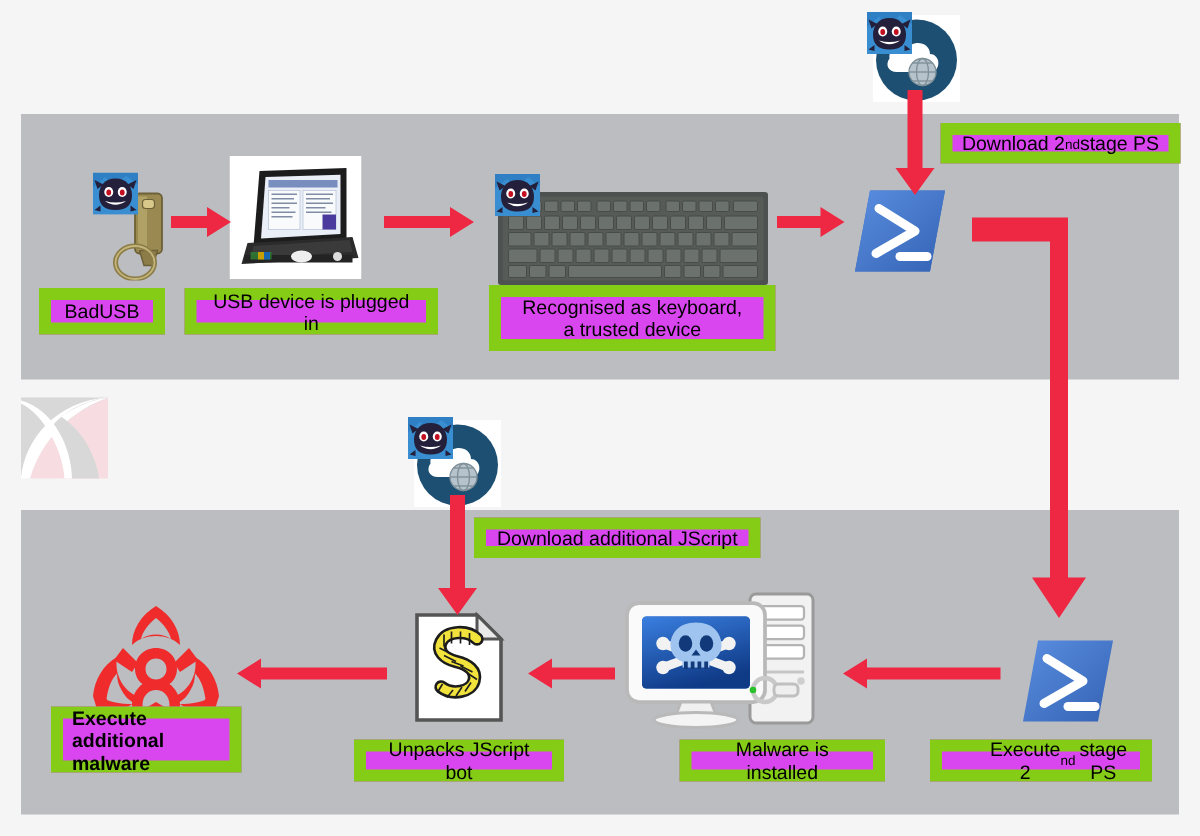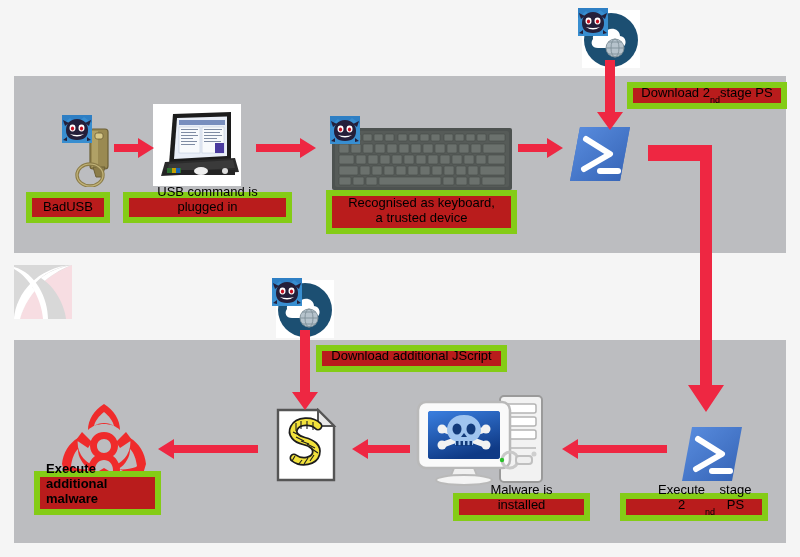--- a/index.html
+++ b/index.html
@@ -16,27 +16,27 @@
   .band{position:absolute;background:#bcbdc0;}
   #band-top{left:14px;top:76px;width:772px;height:177px;}
   #band-bottom{left:14px;top:340px;width:772px;height:203px;}
 
   
   #watermark{position:absolute;left:12px;top:263px;width:62px;height:58px;}
 
   
   .lbl{
     position:absolute;
-    background:#b91c1c;
-    border:6px solid #84cc16;
+    background:#d946ef;
+    border:8px solid #84cc16;
     color:#000;
     font-size:13px;
     line-height:15px;
     display:flex;
-    align-items:flex-end;
+    align-items:center;
     justify-content:center;
     text-align:center;
     box-sizing:border-box;
     padding:3px 6px;
     white-space:pre-line;
   }
   .lbl.left{justify-content:flex-start;text-align:left;}
   .lbl sup{font-size:9px;vertical-align:super;line-height:0;}
 
   
@@ -456,35 +456,36 @@
   </div>
 
   <div class="arrow" style="left:158px;top:438px;">
     <svg width="100" height="22" viewBox="0 0 100 22">
       <path d="M100 7 H16 V1 L0 11 L16 21 V15 H100 Z" fill="#ee2742"></path>
     </svg>
   </div>
 
   <div class="lbl" id="lbl-badusb" style="left:26px;top:192px;width:84px;height:31px;">BadUSB</div>
 
-  <div class="lbl" id="lbl-plugged" style="left:123px;top:192px;width:169px;height:31px;">USB command is plugged in</div>
+  <div class="lbl" id="lbl-plugged" style="left:123px;top:192px;width:169px;height:31px;">USB device is plugged in</div>
 
   <div class="lbl" id="lbl-keyboard" style="left:326px;top:190px;width:191px;height:44px;">Recognised as keyboard,
 a trusted device</div>
 
 
   <div class="lbl" id="lbl-dl-ps" style="left:627px;top:82px;width:160px;height:27px;">
     <span>Download 2</span><sup>nd</sup><span> stage PS</span>
   </div>
 
   <div class="lbl" id="lbl-dl-js" style="left:316px;top:345px;width:191px;height:27px;">Download additional JScript</div>
 
   <div class="lbl left" id="lbl-execmalware" style="left:34px;top:471px;width:127px;height:44px;font-weight:bold;">Execute additional
 malware</div>
 
+  <div class="lbl" id="lbl-unpacks" style="left:236px;top:493px;width:140px;height:28px;">Unpacks JScript bot</div>
 
   <div class="lbl" id="lbl-installed" style="left:413px;top:493px;width:137px;height:28px;margin-left:40px;">Malware is installed</div>
 
   <div class="lbl" id="lbl-exec2nd" style="left:620px;top:493px;width:148px;height:28px;padding-left:32px;">
     <span>Execute 2</span><sup>nd</sup><span> stage PS</span>
   </div>
 
 </div>
 
 </body></html>

